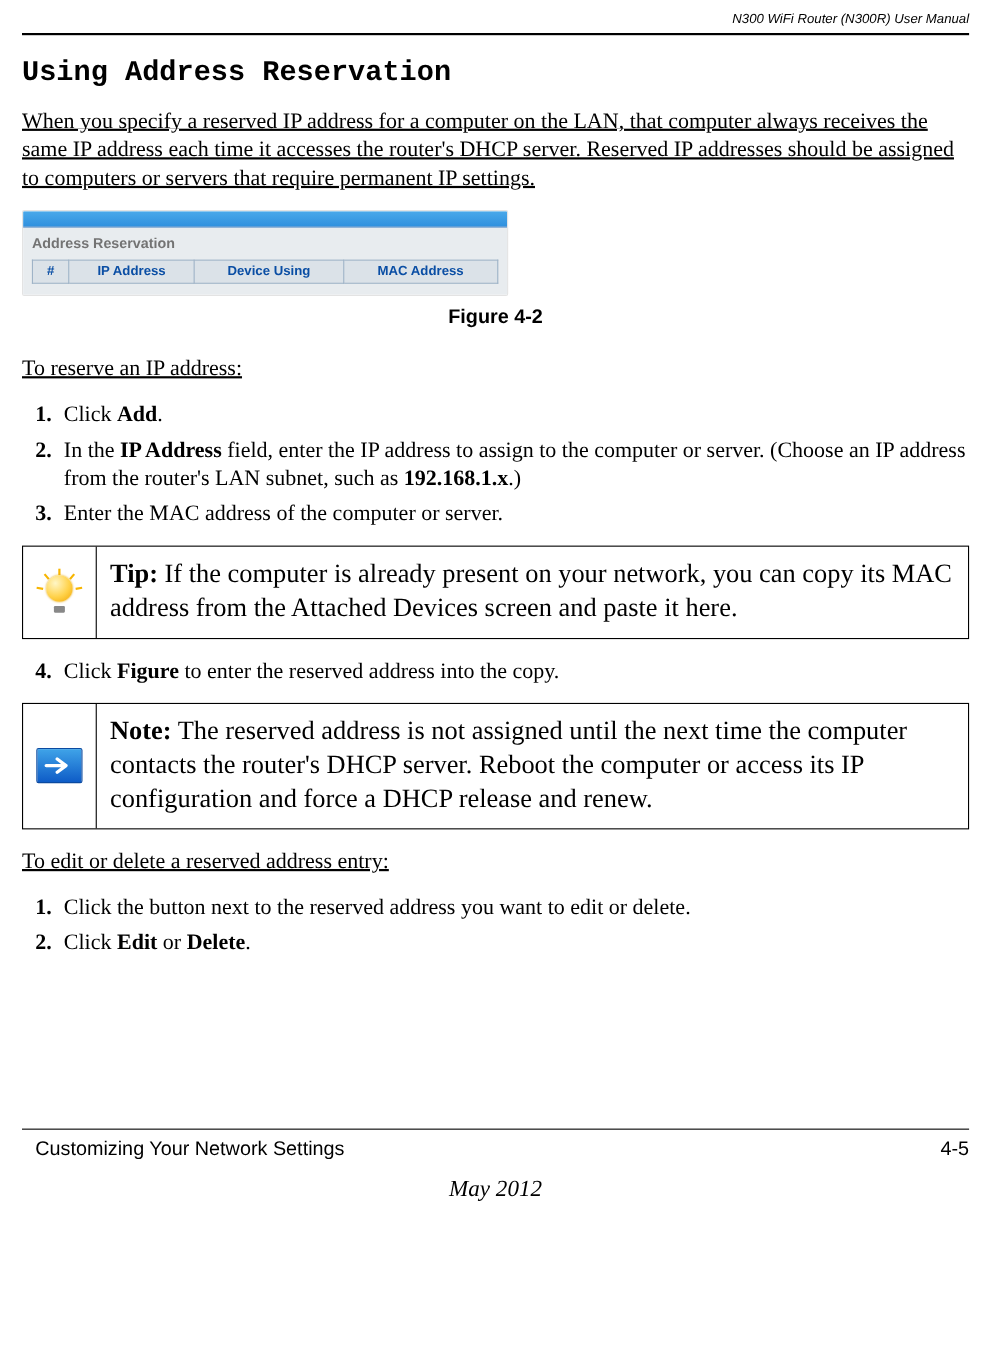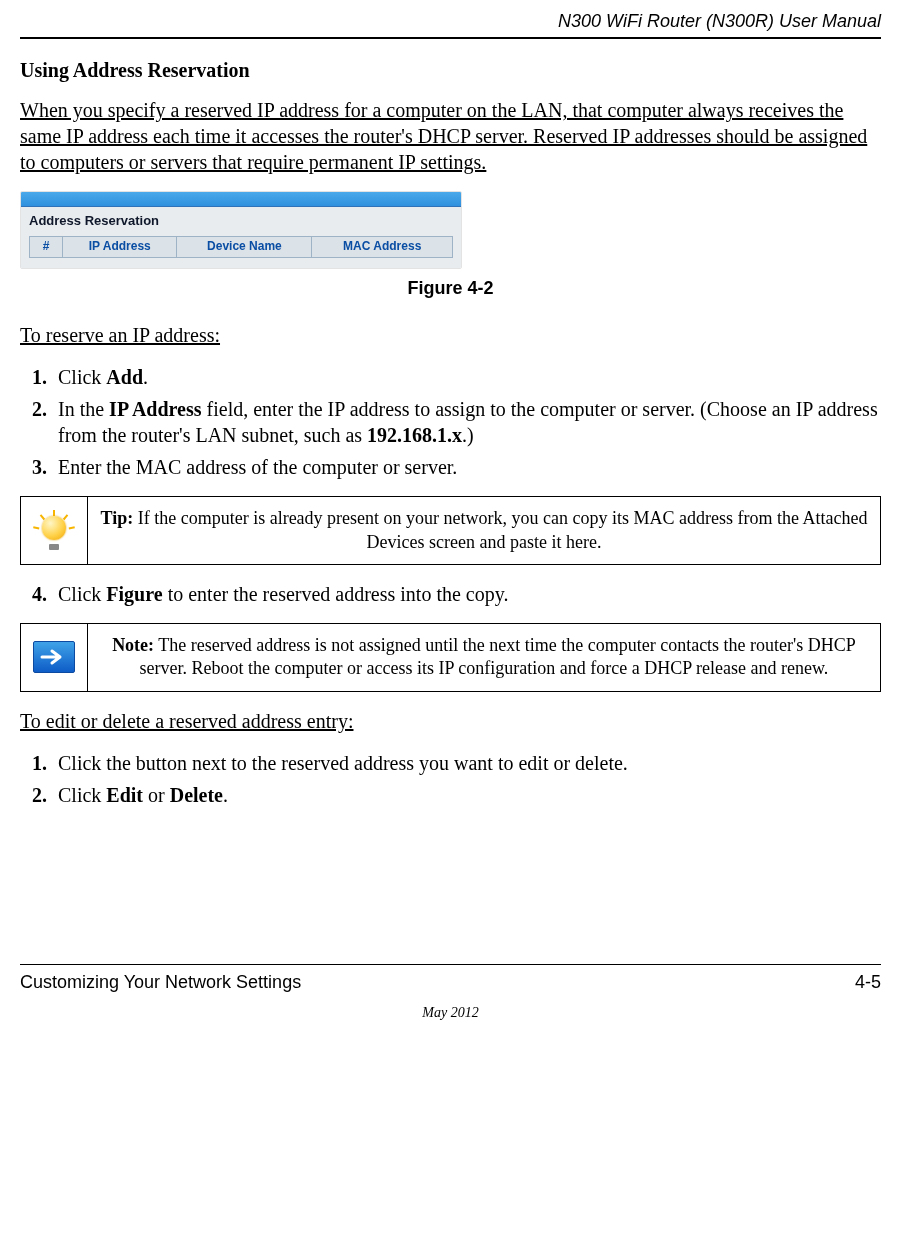--- a/index.html
+++ b/index.html
@@ -8,33 +8,33 @@
       margin: 0;
       padding: 0 20px;
       font-size: 20px;
       color: #000;
       line-height: 1.3;
     }
     .header-title {
       text-align: right;
       font-style: italic;
       font-family: Arial, Helvetica, sans-serif;
-      font-size: 18px;
+      font-size: 12px;
       padding-top: 10px;
       padding-bottom: 4px;
     }
     hr.top-rule {
       border: none;
       border-top: 2px solid #000;
       margin: 0 0 18px 0;
     }
     h2.section {
-      font-family: Liberation Serif, serif;
-      font-weight: bold;
-      font-size: 20px;
+      font-family: Liberation Mono, monospace;
+      font-weight: bold;
+      font-size: 26px;
       margin: 10px 0 14px 0;
     }
     p.intro, p.bodytext {
       margin: 8px 0 16px 0;
       text-decoration: underline;
     }
     
     .figure-wrap {
       width: 440px;
       background: #fff;
@@ -49,21 +49,21 @@
       background: linear-gradient(#4aa9ea, #2f90de);
       border-bottom: 1px solid #2f72b8;
     }
     .fig-panel {
       background: #e8ecef;
       padding: 6px 8px 10px 8px;
     }
     .fig-panel-title {
       font-size: 13px;
       font-weight: bold;
-      color: #0f172a;
+      color: #737373;
       margin-bottom: 6px;
     }
     .fig-table {
       border-collapse: collapse;
       width: 100%;
       font-size: 12px;
     }
     .fig-table th {
       background: #dbe2e8;
       color: #0a4ea4;
@@ -117,22 +117,21 @@
       border-right: 1px solid #000;
       width: 54px;
       display: flex;
       align-items: center;
       justify-content: center;
       flex-shrink: 0;
       padding: 6px;
     }
     .callout-text {
       padding: 10px 12px;
-      font-size: 18px;
-      text-align: center;
+      font-size: 24px;
     }
     
     .tip-bulb {
       width: 38px;
       height: 38px;
       position: relative;
     }
     .bulb-glow .ray {
       position: absolute;
       background: #f7b500;
@@ -179,26 +178,27 @@
       border: none;
       border-top: 1.5px solid #000;
       margin: 0;
     }
     .footer-row {
       display: flex;
       justify-content: space-between;
       font-family: Arial, Helvetica, sans-serif;
       font-size: 18px;
       margin-top: 6px;
+      margin-left: 12px;
     }
     .footer-date {
       text-align: center;
       font-family: "Times New Roman", Times, serif;
       font-style: italic;
-      font-size: 14px;
+      font-size: 21px;
       margin-top: 10px;
       margin-bottom: 8px;
     }
     b.inline { font-weight: bold; }
   </style>
 </head>
 <body>
 
 <div class="header-title">N300 WiFi Router (N300R) User Manual</div>
 <hr class="top-rule">
@@ -209,21 +209,21 @@
 
 <div class="figure-wrap">
   <div class="fig-bluebar"></div>
   <div class="fig-panel">
     <div class="fig-panel-title">Address Reservation</div>
     <table class="fig-table">
       <tbody>
           <tr>
         <th class="hashcol">#</th>
         <th>IP Address</th>
-        <th>Device Name</th>
+        <th>Device Using</th>
         <th>MAC Address</th>
       </tr>
     </tbody>
       </table>
   </div>
 </div>
 <div class="fig-caption">Figure 4-2</div>
 
 <p class="bodytext">To reserve an IP address:</p>
 

